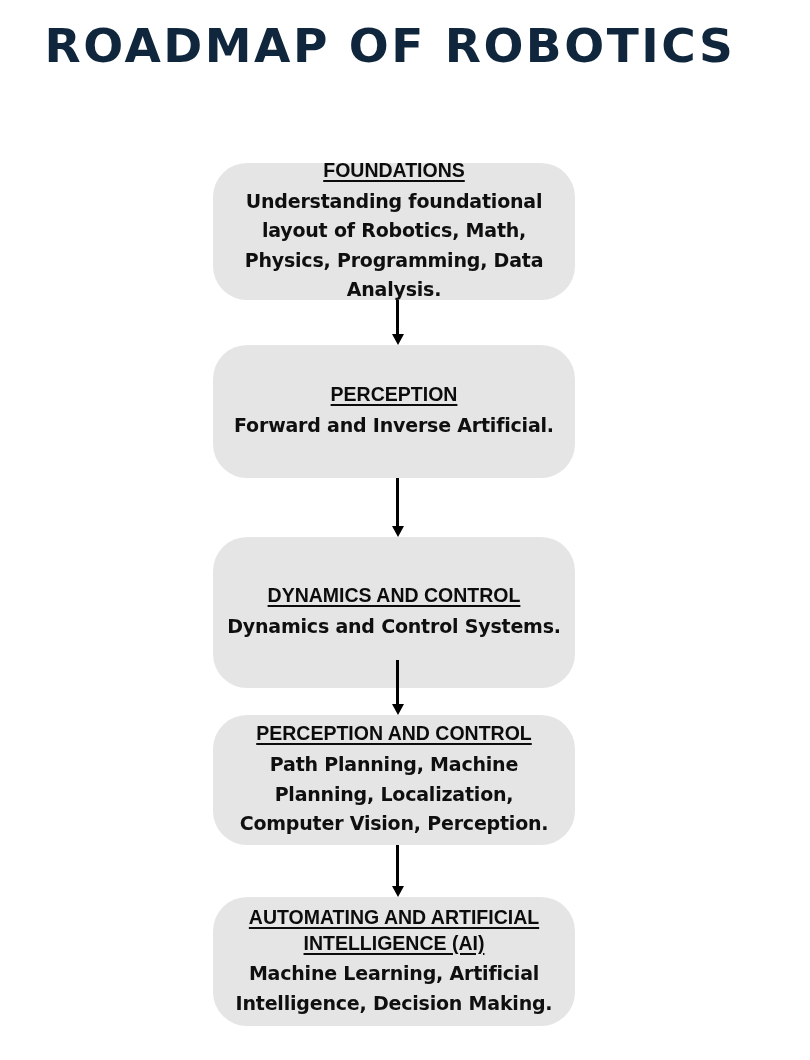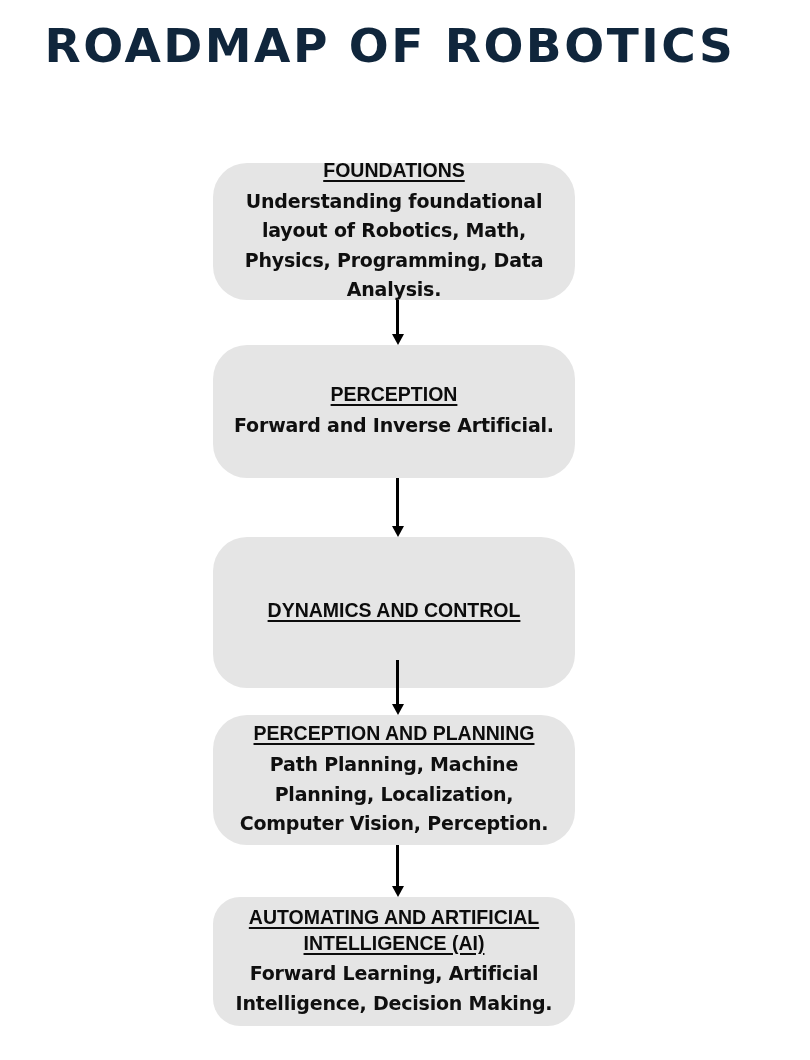--- a/index.html
+++ b/index.html
@@ -84,21 +84,21 @@
     line-height: 1.55;
     letter-spacing: -0.2px;
     margin: 0;
   }
 
   
   #node-0 { top: 163px;  height: 137px; }
   #node-1 { top: 345px;  height: 133px; }
   #node-2 { top: 537px;  height: 151px; }
   #node-3 { top: 715px;  height: 130px; }
-  #node-4 { top: 897px;  height: 129px; border-radius: 27px; }
+  #node-4 { top: 897px;  height: 129px; }
 
   
   .arrow {
     position: absolute;
     left: 392px;
     width: 12px;
   }
   .arrow .shaft {
     position: absolute;
     left: 4px;
@@ -150,36 +150,37 @@
       <div class="node-body">Forward and Inverse Artificial.</div>
     </div>
 
     <div class="arrow" id="arrow-1">
       <div class="shaft"></div>
       <div class="head"></div>
     </div>
 
     <div class="node" id="node-2">
       <div class="node-heading">DYNAMICS AND CONTROL</div>
+      <div class="node-body">Dynamics and Control Systems.</div>
     </div>
 
     <div class="arrow" id="arrow-2">
       <div class="shaft"></div>
       <div class="head"></div>
     </div>
 
     <div class="node" id="node-3">
-      <div class="node-heading">PERCEPTION AND PLANNING</div>
+      <div class="node-heading">PERCEPTION AND CONTROL</div>
       <div class="node-body">Path Planning, Machine Planning, Localization, Computer Vision, Perception.</div>
     </div>
 
     <div class="arrow" id="arrow-3">
       <div class="shaft"></div>
       <div class="head"></div>
     </div>
 
     <div class="node" id="node-4">
       <div class="node-heading">AUTOMATING AND ARTIFICIAL INTELLIGENCE (AI)</div>
-      <div class="node-body">Forward Learning, Artificial Intelligence, Decision Making.</div>
+      <div class="node-body">Machine Learning, Artificial Intelligence, Decision Making.</div>
     </div>
 
   </div>
 </div>
 
 </body></html>

